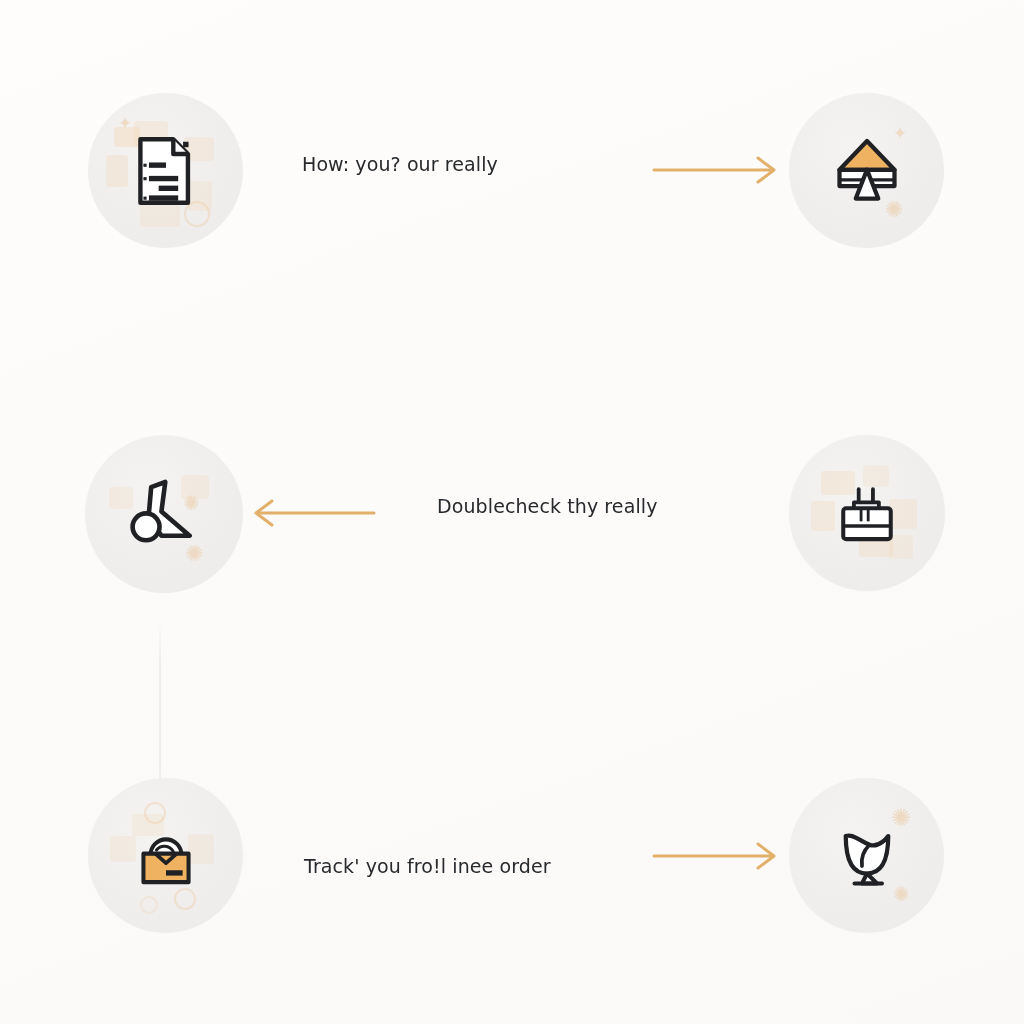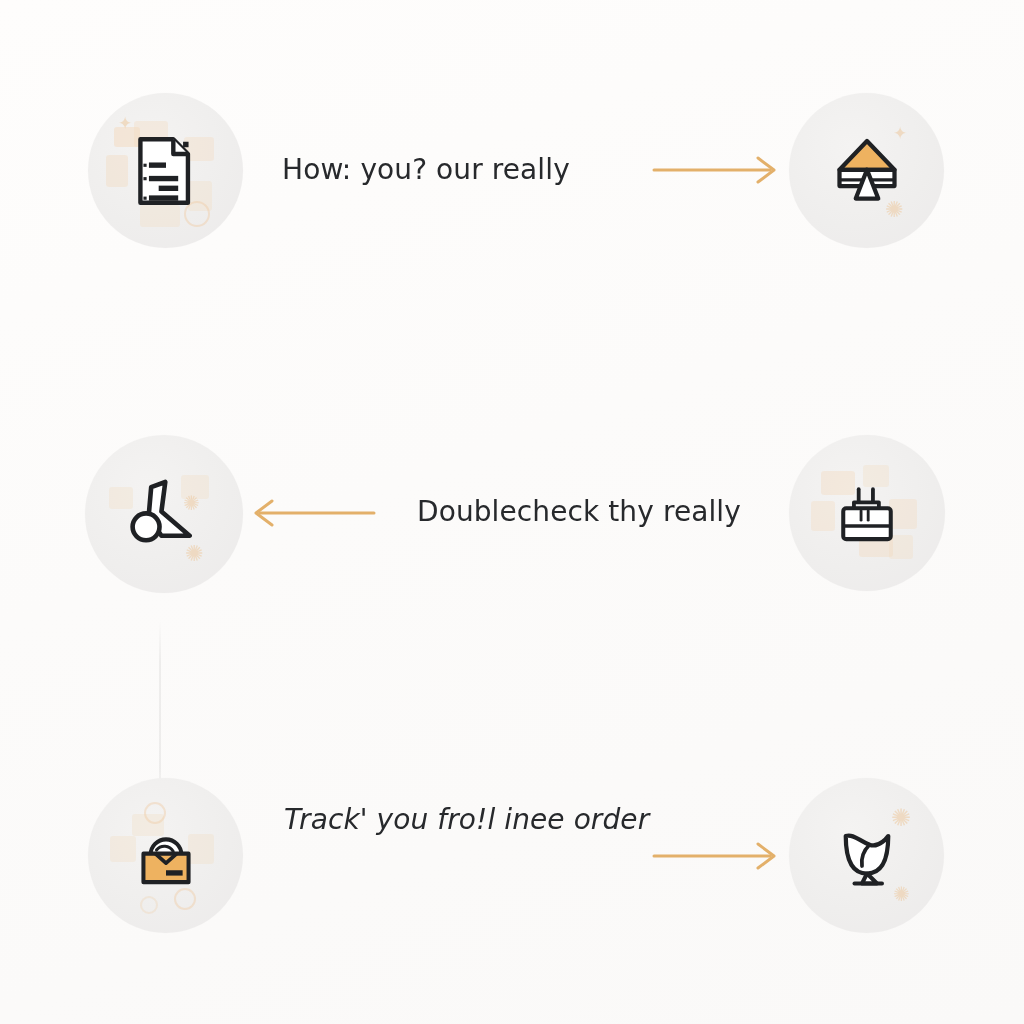--- a/index.html
+++ b/index.html
@@ -61,25 +61,26 @@
     color: #edc99f;
     opacity: .55;
     font-size: 17px;
     line-height: 1;
   }
 
   
   .label {
     position: absolute;
     color: #27292c;
-    font-size: 28px;
+    font-size: 19px;
     letter-spacing: .1px;
     white-space: nowrap;
     font-family: "DejaVu Sans", sans-serif;
     font-weight: 400;
+    margin-left: 20px;
   }
 
   
   .arrow {
     position: absolute;
   }
 
   
   .connector {
     position: absolute;
@@ -191,21 +192,21 @@
     </div>
     <svg class="glyph" width="76" height="76" viewBox="0 0 64 64">
       <path d="M19 31 a13 13 0 0 1 26 0" fill="#ffffff" stroke="#1f2124" stroke-width="3.4" stroke-linejoin="round"></path>
       <path d="M24 27 a8.5 8.5 0 0 1 14 1" fill="none" stroke="#1f2124" stroke-width="2.6" stroke-linecap="round"></path>
       <path d="M13 30 H51 V54 H13 Z" fill="#eeb260" stroke="#1f2124" stroke-width="3.4" stroke-linejoin="round"></path>
       <path d="M23 30 L32 38 L41 30" fill="none" stroke="#1f2124" stroke-width="3.2" stroke-linejoin="round"></path>
       <rect x="32" y="44" width="14" height="4.5" fill="#1f2124"></rect>
     </svg>
   </div>
 
-  <div class="label" style="left:284px; top:803px;font-style:italic;">Track' you fro!l inee order</div>
+  <div class="label" style="left:284px; top:855px;">Track' you fro!l inee order</div>
 
   <svg class="arrow" style="left:650px; top:838px;" width="136" height="36" viewBox="0 0 136 36">
     <line x1="4" y1="18" x2="120" y2="18" stroke="#e3b06a" stroke-width="3" stroke-linecap="round"></line>
     <polyline points="108,6 124,18 108,30" fill="none" stroke="#e3b06a" stroke-width="3" stroke-linecap="round" stroke-linejoin="round"></polyline>
   </svg>
 
   <div class="badge" style="left:789px; top:778px; width:155px; height:155px;">
     <div class="deco">
       <span class="spark" style="left:102px; top:28px; font-size:24px;">✺</span>
       <span class="spark" style="left:104px; top:106px; font-size:20px;">✺</span>

